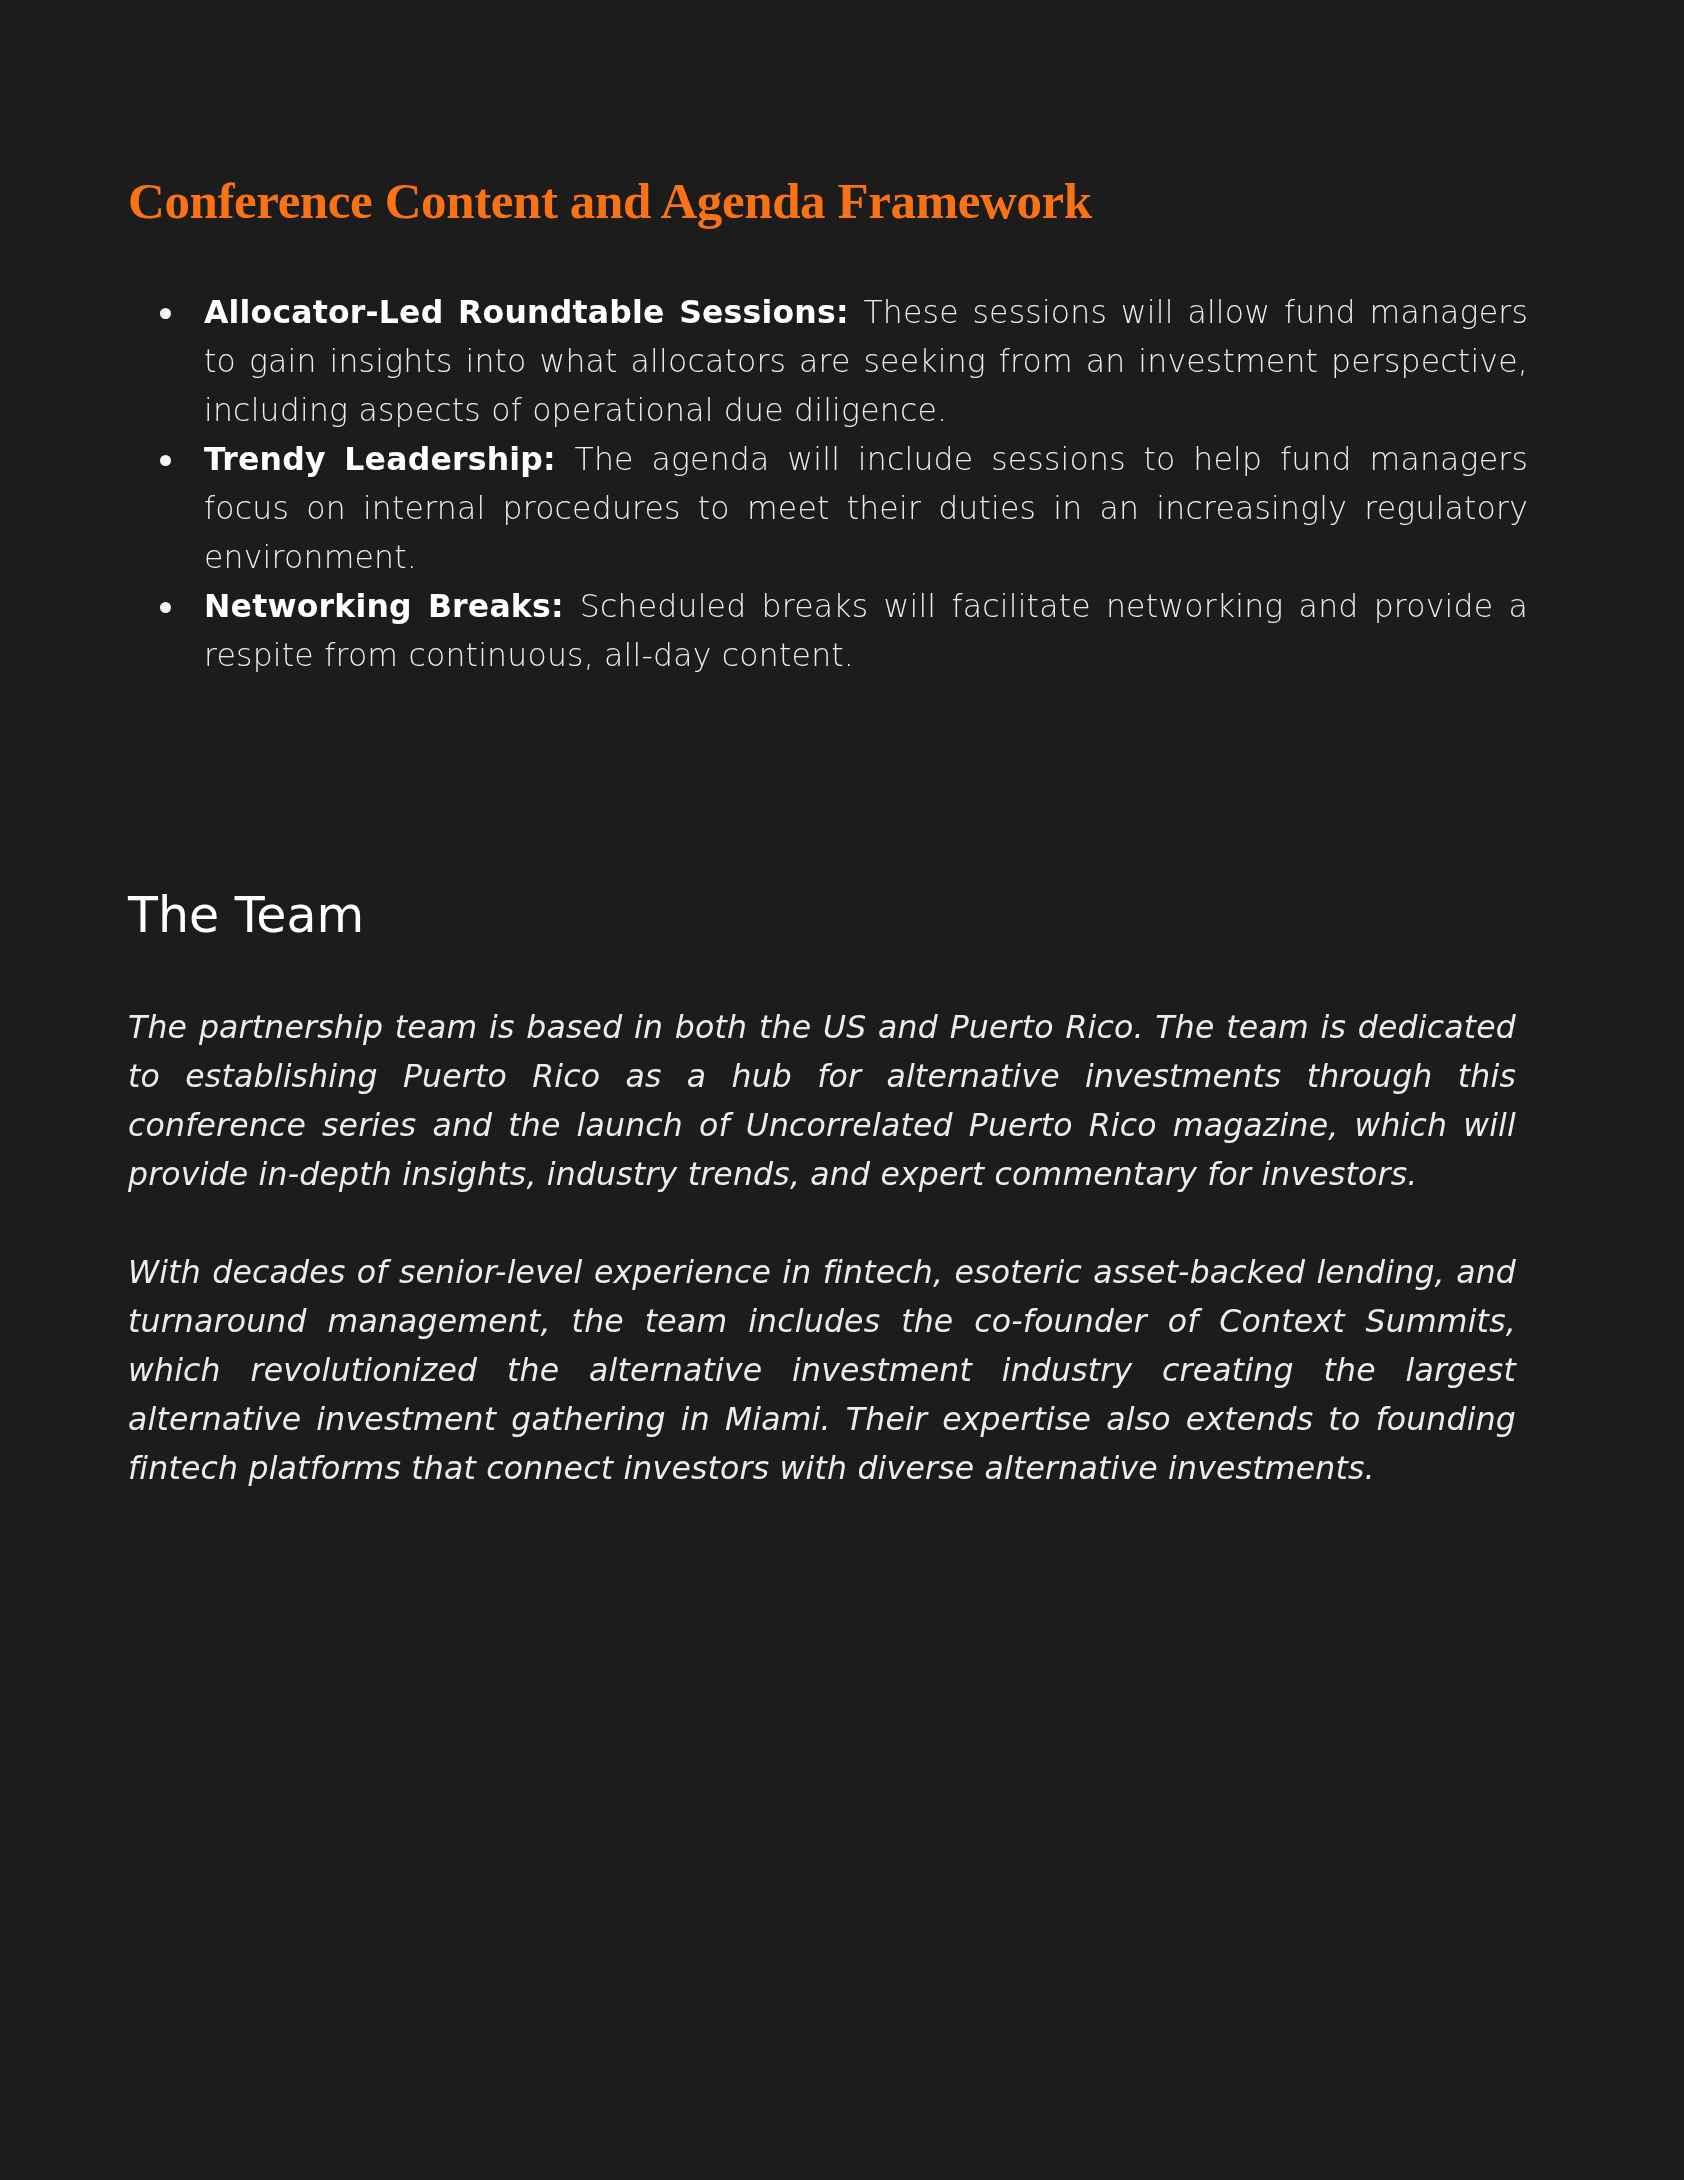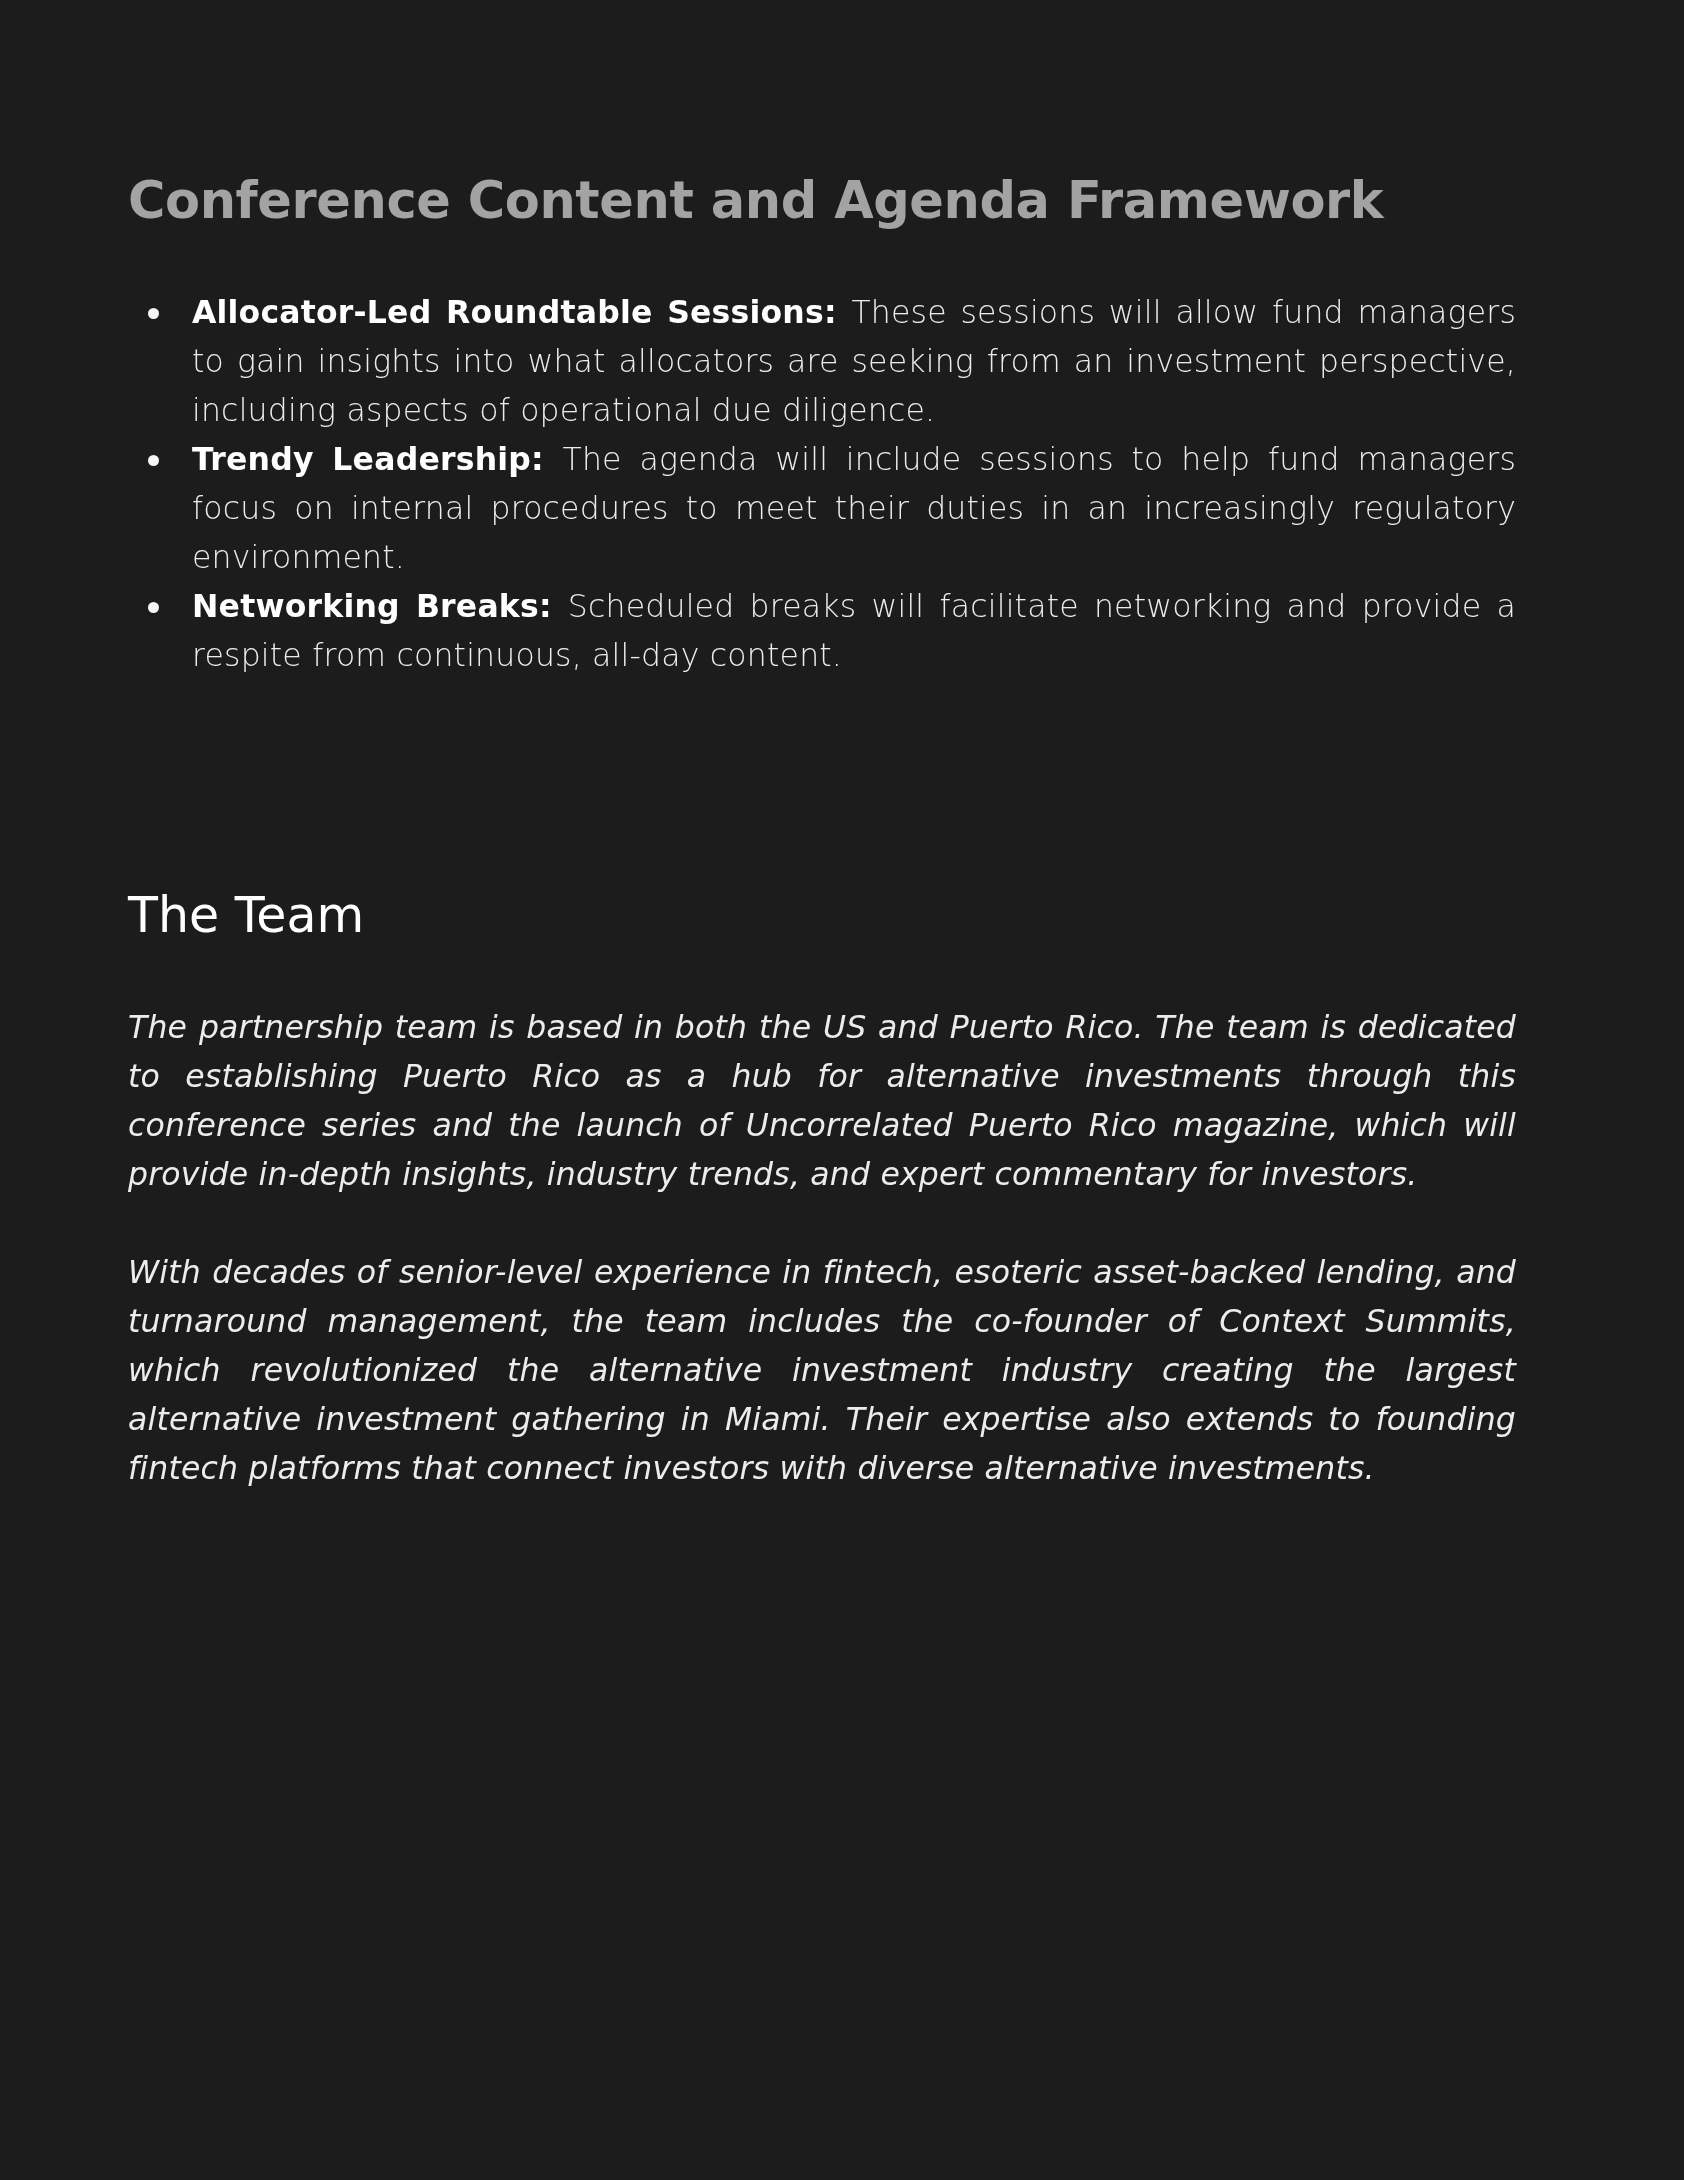--- a/index.html
+++ b/index.html
@@ -23,27 +23,28 @@
     }
     h1.section-title {
       margin: 0;
       position: absolute;
       top: 167px;
       left: 0;
       font-size: 51px;
       line-height: 68px;
       font-weight: bold;
       letter-spacing: -0.4px;
-      color: #a3a3a3;
+      color: #f97316;
       white-space: nowrap;
+      font-family: Liberation Serif, serif;
     }
     ul.agenda-list {
       position: absolute;
       top: 288px;
-      left: 0;
+      left: 12px;
       width: 1388px;
       margin: 0;
       padding: 0 0 0 64px;
       box-sizing: border-box;
       list-style: none;
     }
     ul.agenda-list li {
       position: relative;
       font-size: 31.5px;
       line-height: 49px;

